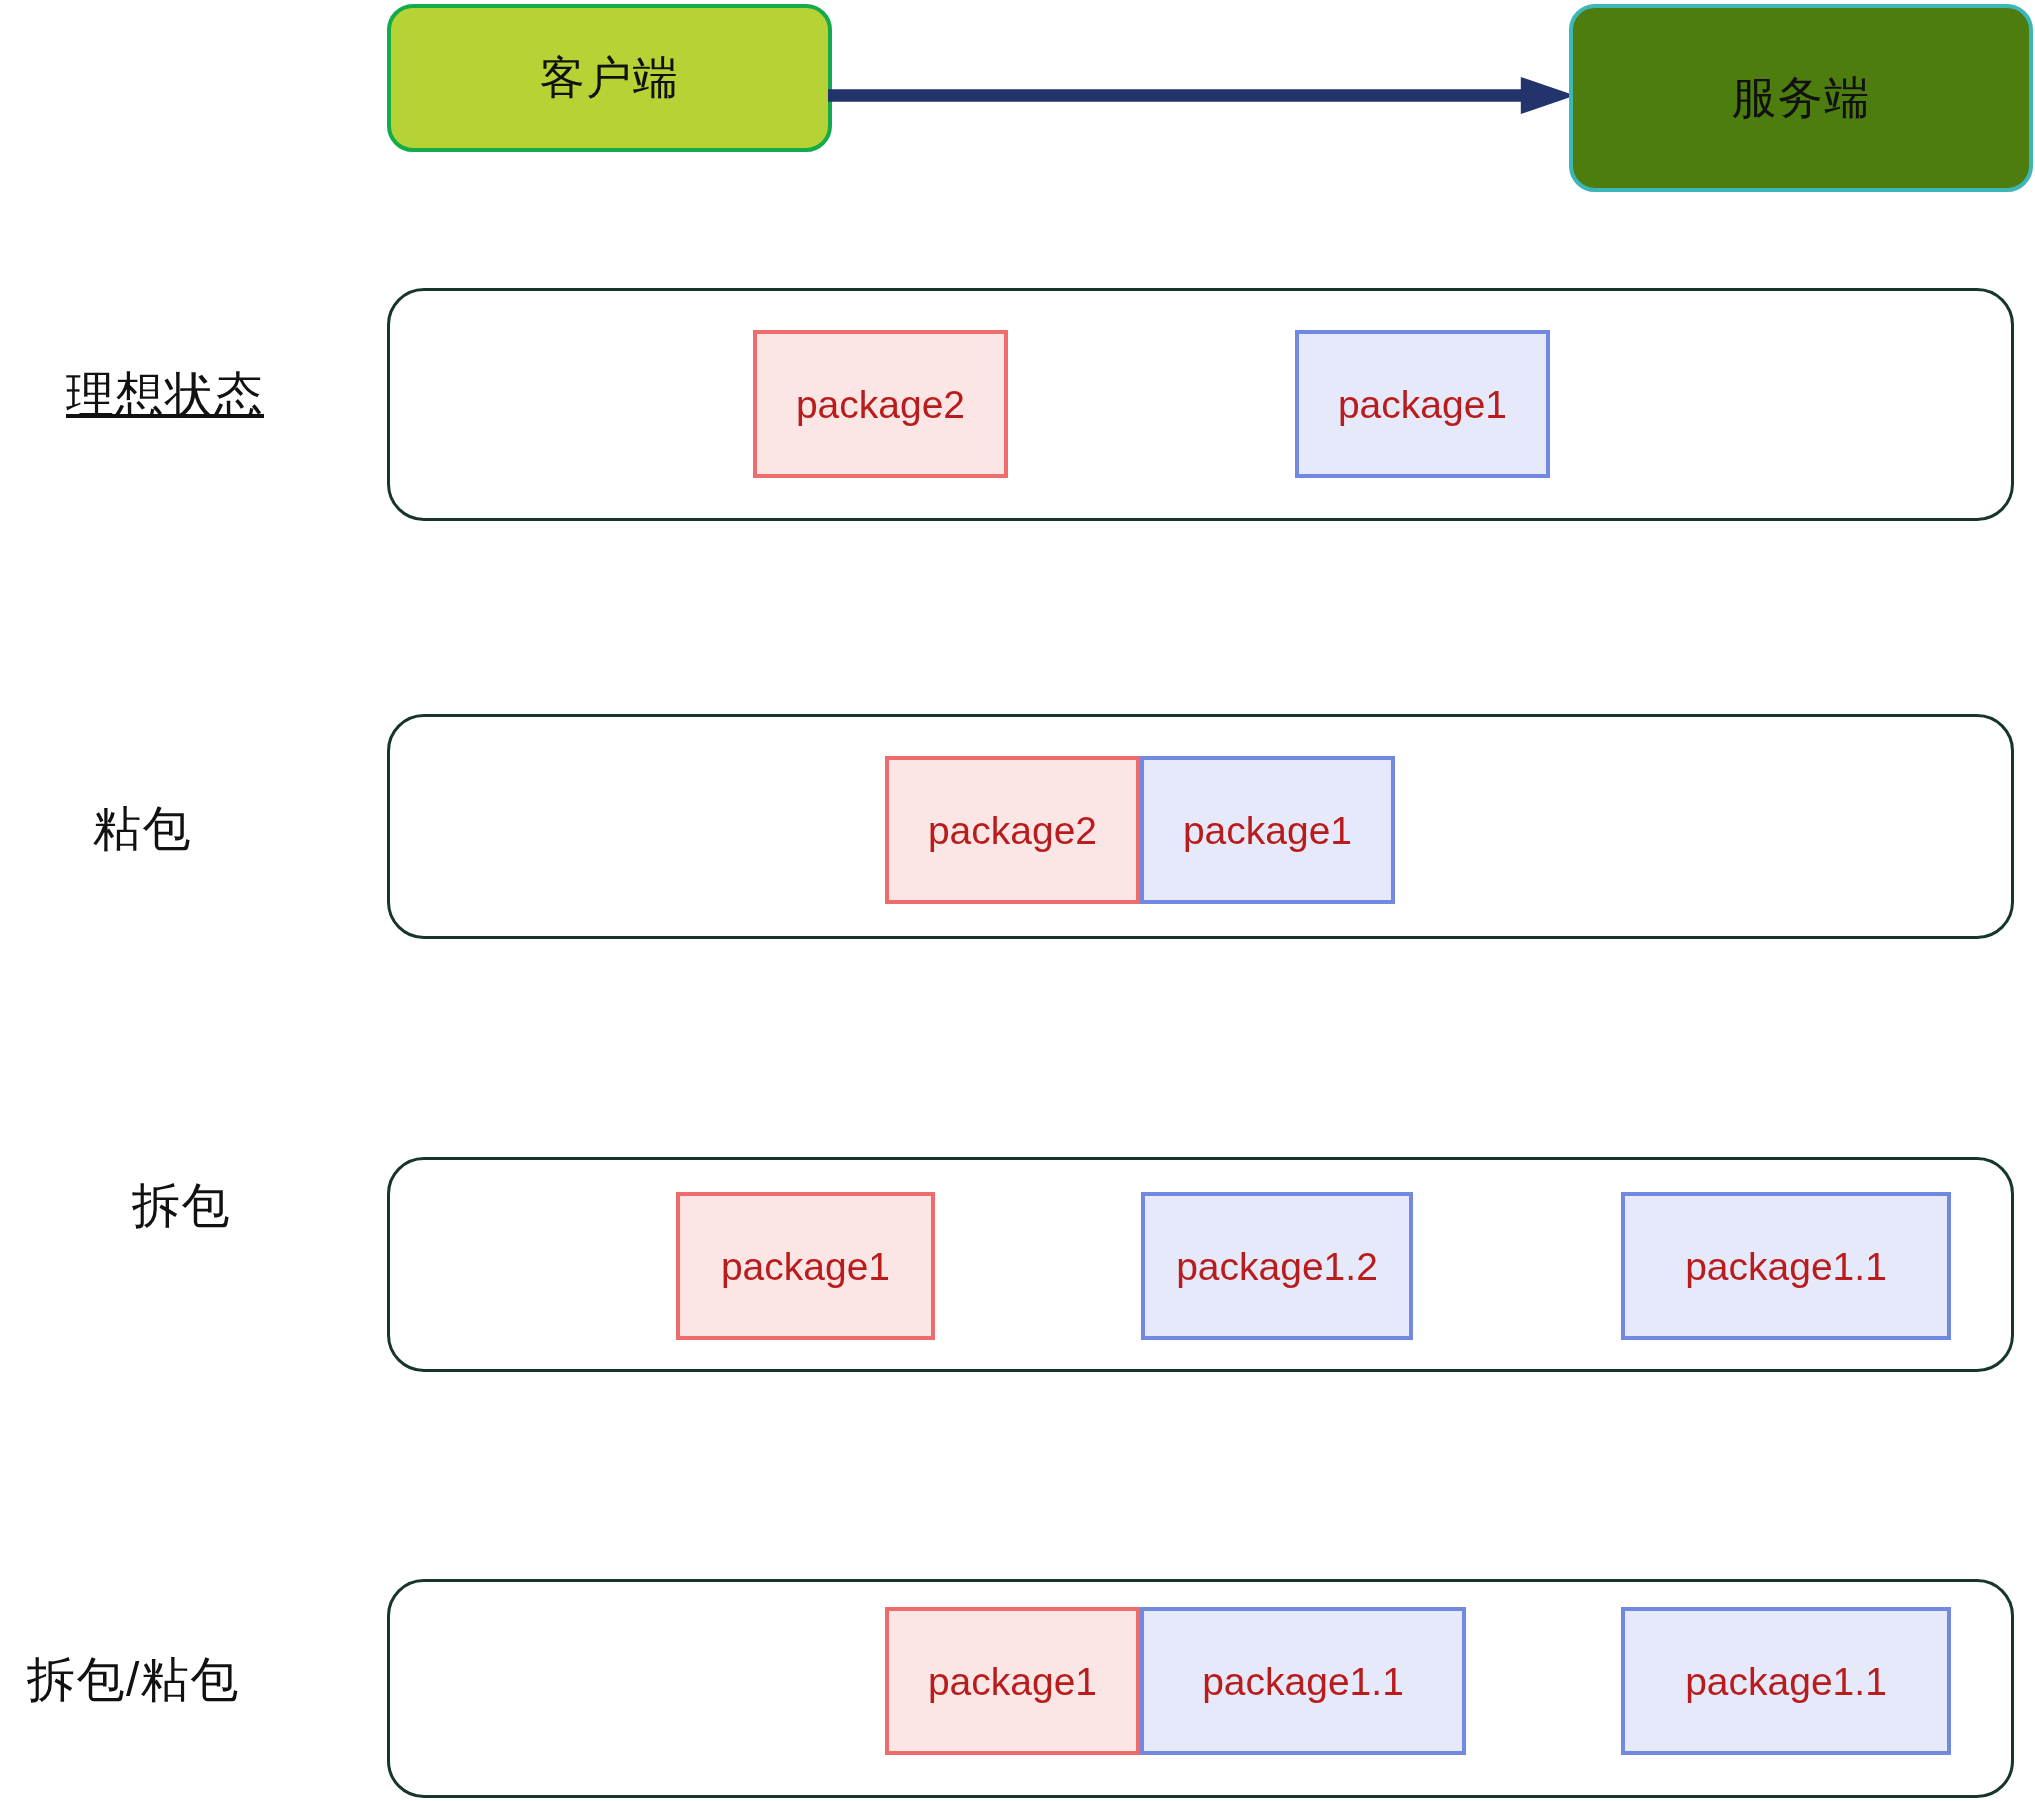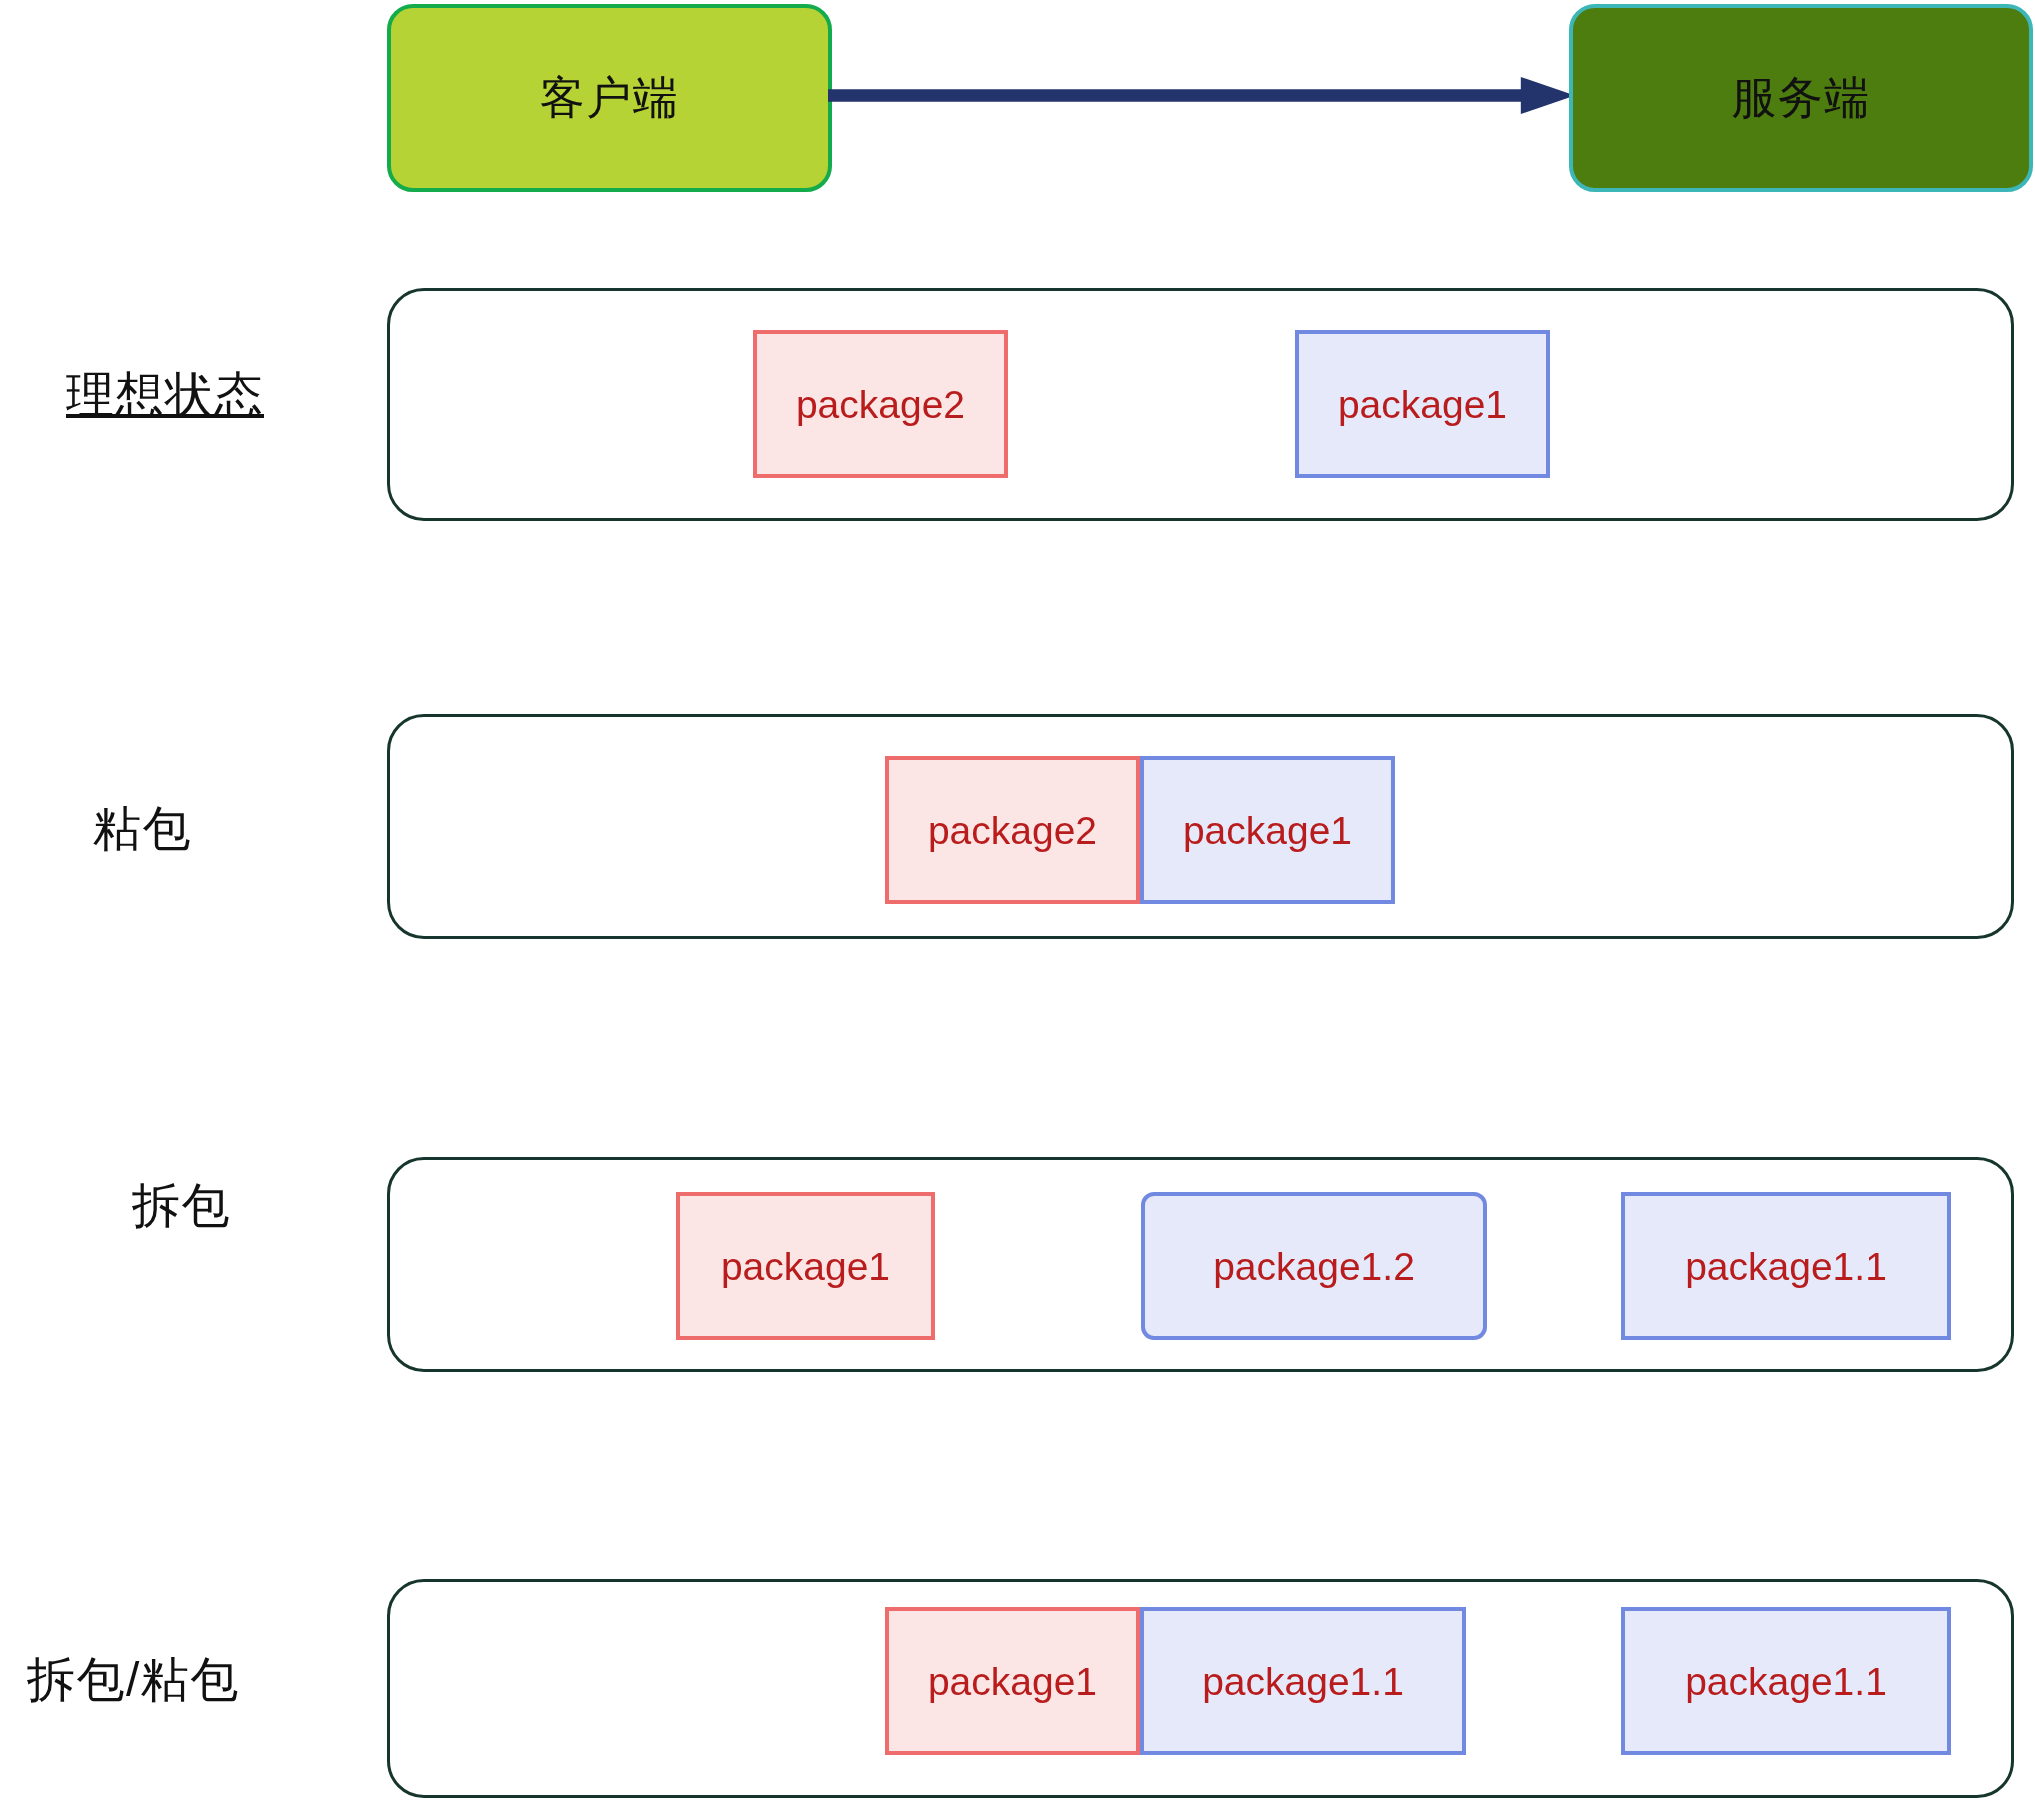--- a/index.html
+++ b/index.html
@@ -24,21 +24,21 @@
     justify-content:center;
     border-radius:26px;
     font-size:45px;
     line-height:1;
     letter-spacing:1.5px;
     color:#111111;
     white-space:nowrap;
   }
   #client-box{
     left:387px; top:3.9px;
-    width:445px; height:188px;
+    width:445px; height:148px;
     background:#b5d334;
     border:4.6px solid #13ab4b;
   }
   #server-box{
     left:1569px; top:3.9px;
     width:464px; height:188px;
     background:#4d7c0f;
     border:4.6px solid #3cb6b6;
   }
 
@@ -118,21 +118,21 @@
   <div class="pkg blue" style="left:1295px; top:330px; width:255px;">package1</div>
 
   <div class="row-label" style="left:93px; top:805px;">粘包</div>
   <div class="stream" style="top:714px; height:225px;"></div>
   <div class="pkg red" style="left:885px; top:756px; width:255px;">package2</div>
   <div class="pkg blue" style="left:1140px; top:756px; width:255px;">package1</div>
 
   <div class="row-label" style="left:132px; top:1182px;">拆包</div>
   <div class="stream" style="top:1157px; height:215px;"></div>
   <div class="pkg red" style="left:676px;  top:1192px; width:259px;">package1</div>
-  <div class="pkg blue" style="left:1141px; top:1192px; width:346px;border-radius:13px;">package1.2</div>
+  <div class="pkg blue" style="left:1141px; top:1192px; width:272px;">package1.2</div>
   <div class="pkg blue" style="left:1621px; top:1192px; width:330px;">package1.1</div>
 
   <div class="row-label" style="left:27px; top:1656px;">拆包/粘包</div>
   <div class="stream" style="top:1579px; height:219px;"></div>
   <div class="pkg red" style="left:885px; top:1607px; width:255px;">package1</div>
   <div class="pkg blue" style="left:1140px; top:1607px; width:326px;">package1.1</div>
   <div class="pkg blue" style="left:1621px; top:1607px; width:330px;">package1.1</div>
 
 </div>
 

